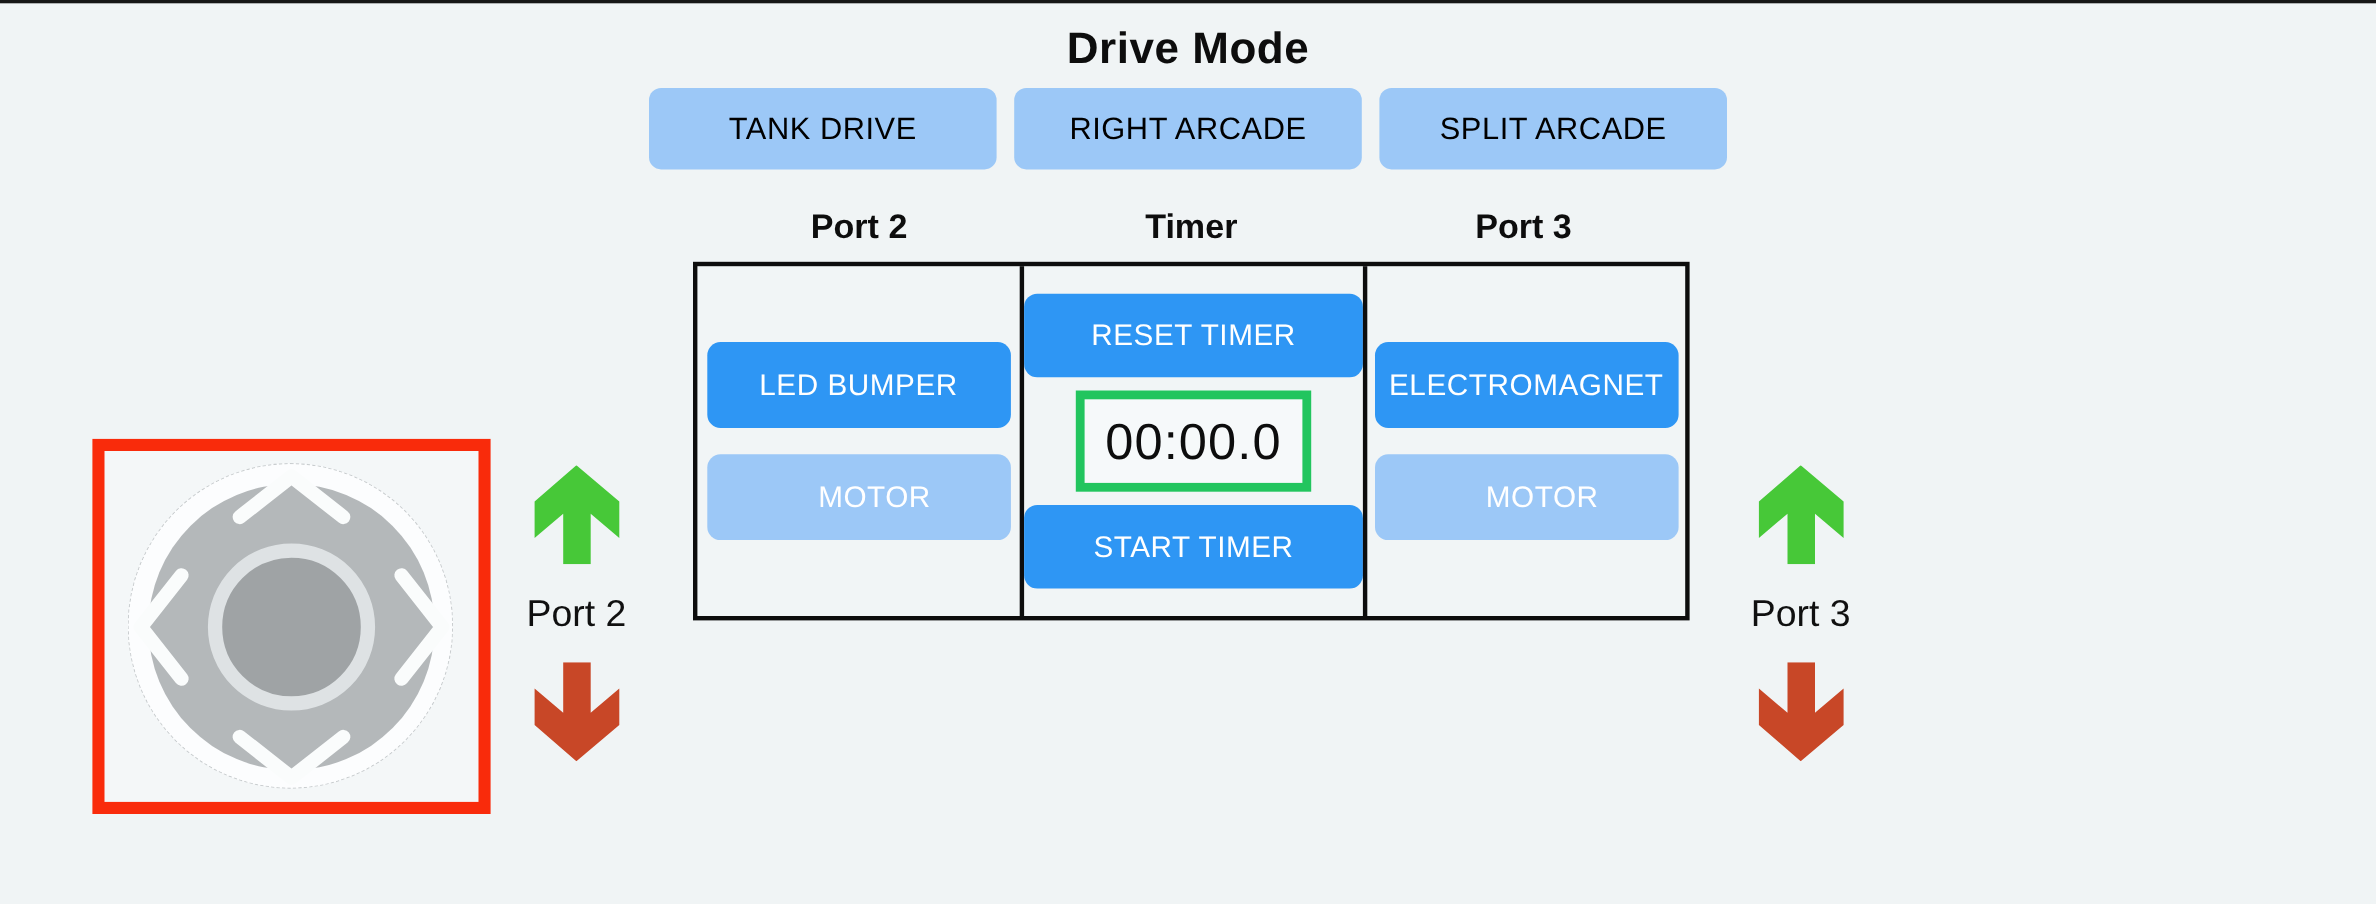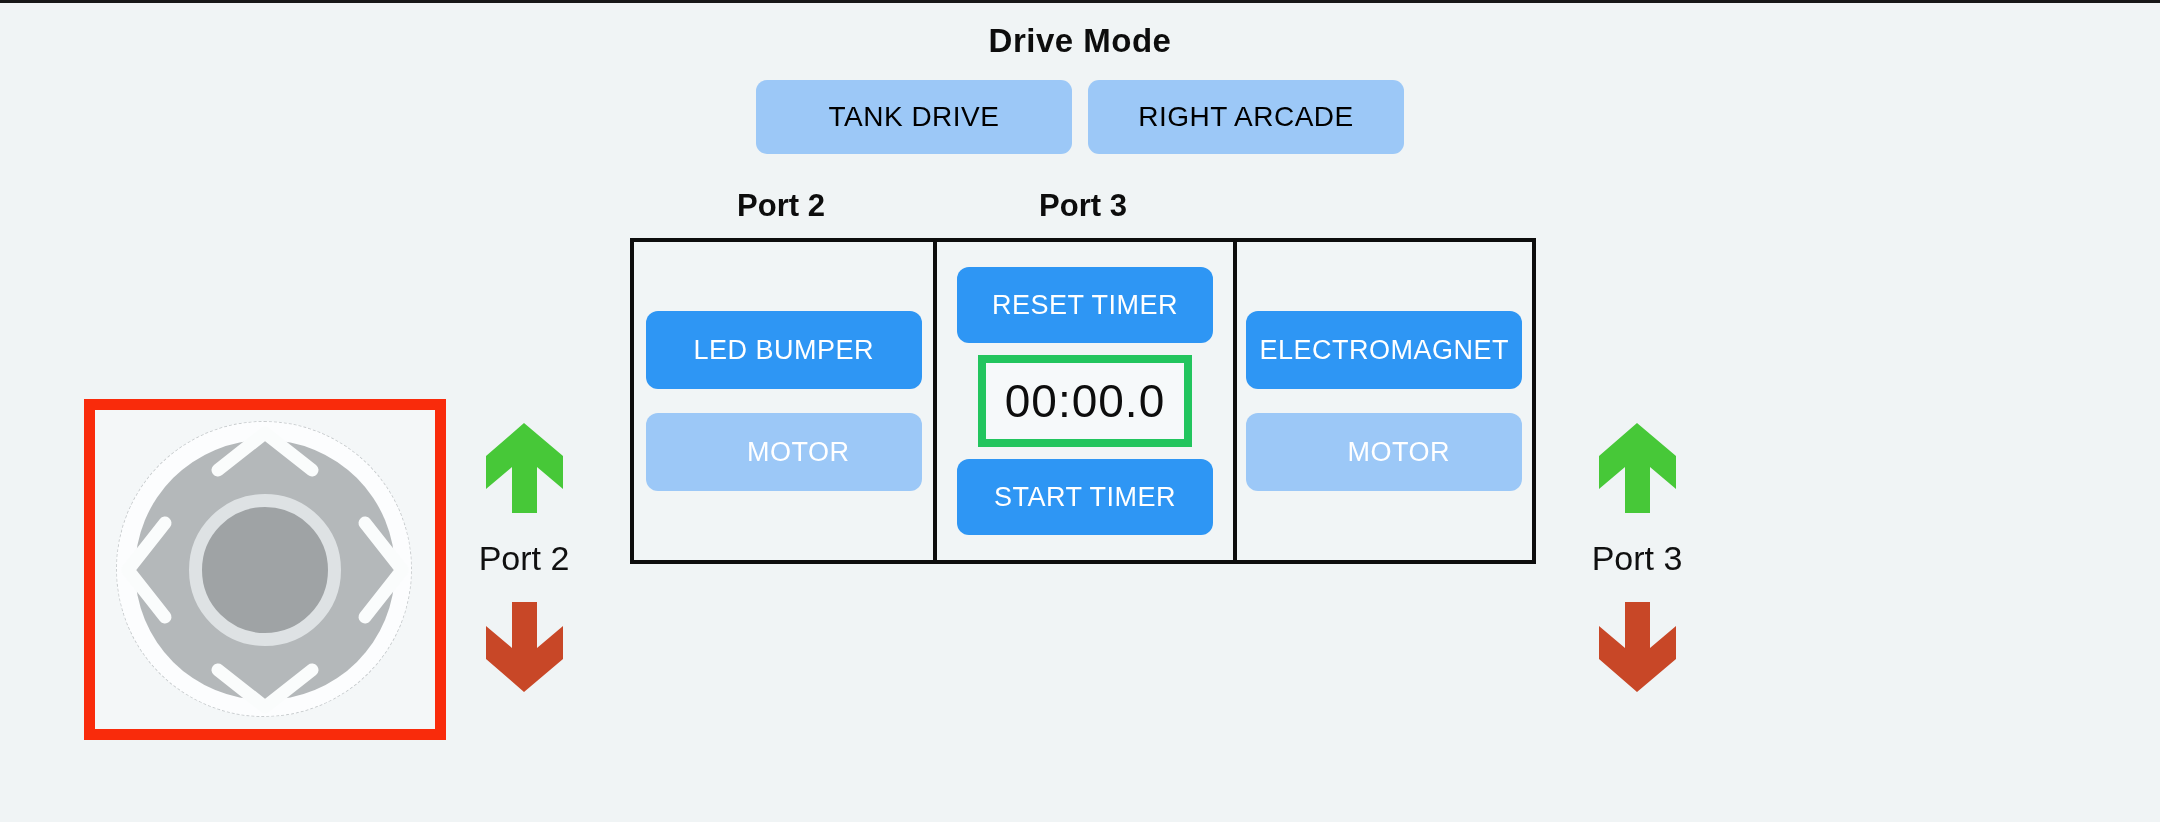--- a/index.html
+++ b/index.html
@@ -7,21 +7,21 @@
     width:2160px;height:822px;position:relative;overflow:hidden;
     background:#F0F4F5;
     font-family:"Liberation Sans", sans-serif;
     -webkit-font-smoothing:antialiased;
   }
   .top-line{position:absolute;left:0;top:0;width:2160px;height:3px;background:#171717;}
 
   
   .title{
     position:absolute;top:22px;left:0;width:2160px;text-align:center;
-    font-size:33px;font-weight:bold;color:#0d0d0d;letter-spacing:.5px;
+    font-size:40px;font-weight:bold;color:#0d0d0d;letter-spacing:.5px;
   }
   .mode-row{
     position:absolute;top:80px;left:50%;transform:translateX(-50%);
     display:flex;gap:16px;
   }
   .mode-btn{
     width:316px;height:74px;border-radius:11px;border:none;
     display:flex;align-items:center;justify-content:center;
     font-size:28px;color:#000000;letter-spacing:.5px;cursor:pointer;
     background:#9CC8F7;font-family:"Liberation Sans", sans-serif;
@@ -45,21 +45,21 @@
   .board-col + .board-col{border-left:4px solid #0d0d0d;}
   .col-side{gap:24px;}
   .col-timer{gap:12px;}
   .panel-btn{
     border:none;border-radius:12px;color:#ffffff;cursor:pointer;
     display:flex;align-items:center;justify-content:center;
     font-size:27px;letter-spacing:.5px;
     font-family:"Liberation Sans", sans-serif;
   }
   .panel-btn.big{width:276px;height:78px;}
-  .panel-btn.timer{width:256px;height:76px;}
+  .panel-btn.timer{width:308px;height:76px;}
   .panel-btn.on{background:#2E96F4;}
   .panel-btn.off{background:#9CC8F7;padding-left:35px;}
   .timer-display{
     width:198px;height:76px;border:8px solid #22c55e;background:#F6F9FA;
     display:flex;align-items:center;justify-content:center;
     font-size:46px;color:#0d0d0d;letter-spacing:1px;
   }
 
   
   .joy-box{
@@ -93,25 +93,27 @@
 </head>
 <body>
 
 <div class="top-line"></div>
 
 <div class="title">Drive Mode</div>
 
 <div class="mode-row">
   <button class="mode-btn">TANK DRIVE</button>
   <button class="mode-btn">RIGHT ARCADE</button>
+  <button class="mode-btn">SPLIT ARCADE</button>
 </div>
 
 <div class="board">
   <div class="board-headers">
     <div>Port 2</div>
+    <div>Timer</div>
     <div>Port 3</div>
   </div>
   <div class="board-table">
     <div class="board-col col-side">
       <button class="panel-btn big on">LED BUMPER</button>
       <button class="panel-btn big off">MOTOR</button>
     </div>
     <div class="board-col col-timer">
       <button class="panel-btn timer on">RESET TIMER</button>
       <div class="timer-display">00:00.0</div>

